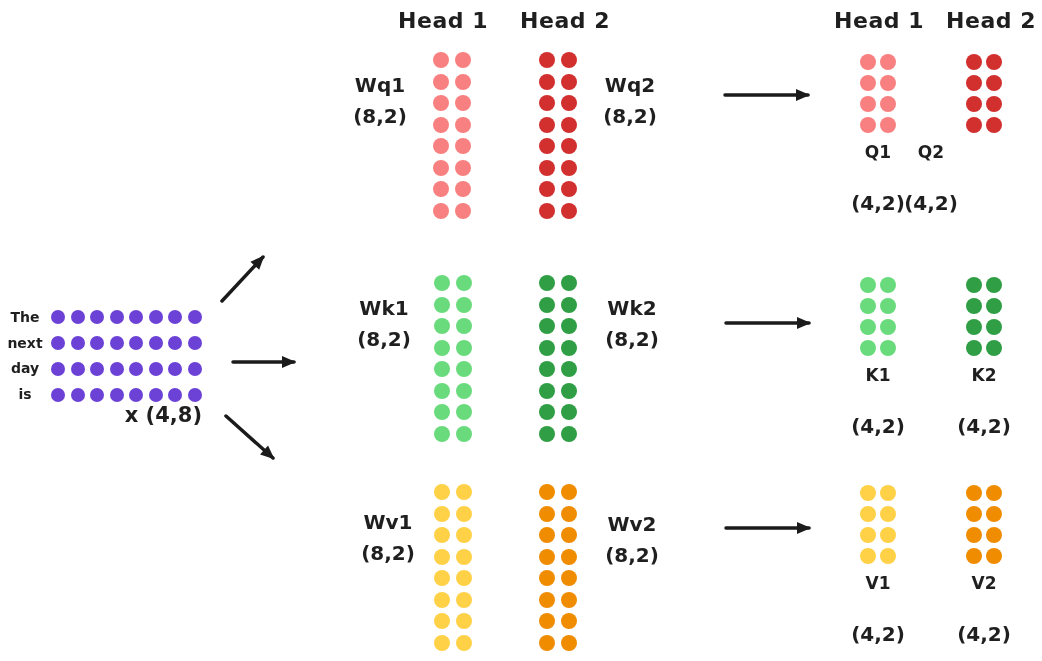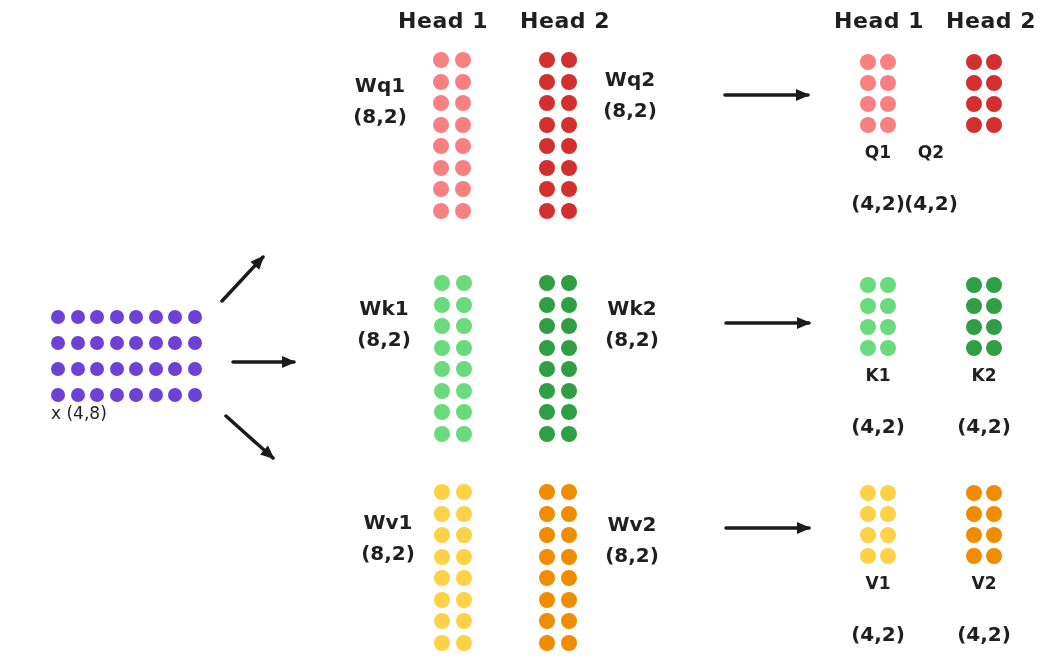--- a/index.html
+++ b/index.html
@@ -59,40 +59,40 @@
   .k2-dots { left: 966px; top: 277px; }
   .v1-dots { left: 860px; top: 485px; }
   .v2-dots { left: 966px; top: 485px; }
 
   
   .wlabel {
     width: 80px; text-align: center;
     font-size: 20px; font-weight: 600; line-height: 31px;
   }
   .wq1-label { left: 340px; top: 70px; }
-  .wq2-label { left: 590px; top: 64px; }
+  .wq2-label { left: 590px; top: 70px; }
   .wk1-label { left: 344px; top: 293px; }
   .wk2-label { left: 592px; top: 293px; }
   .wv1-label { left: 348px; top: 507px; }
   .wv2-label { left: 592px; top: 509px; }
 
   
   .olabel { width: 80px; text-align: center; font-weight: 600; }
   .olabel .oname { font-size: 17px; line-height: 22px; }
   .olabel .oshape { font-size: 20px; line-height: 24px; margin-top: 28px; }
   .q1-label { left: 838px; top: 141px; }
   .q2-label { left: 891px; top: 141px; }
   .k1-label { left: 838px; top: 364px; }
   .k2-label { left: 944px; top: 364px; }
   .v1-label { left: 838px; top: 572px; }
   .v2-label { left: 944px; top: 572px; }
 
   .input-label {
     left: 51px; top: 403px; width: 151px;
-    text-align: left; font-size: 17px; font-weight: 400;
+    text-align: right; font-size: 21px; font-weight: 700;
   }
 
   .mid-head1 { left: 388px; top: 8px; }
   .mid-head2 { left: 510px; top: 8px; }
   .out-head1 { left: 824px; top: 8px; }
   .out-head2 { left: 936px; top: 8px; }
 
   .arrow-layer {
     position: absolute; left: 0; top: 0;
     width: 1042px; height: 661px;
@@ -113,20 +113,26 @@
     <g id="arrow-group">
         <line x1="222" y1="301" x2="263" y2="257" stroke="#1b1b1b" stroke-width="3.5" stroke-linecap="round" marker-end="url(#arrowhead)"></line>
         <line x1="233" y1="362" x2="294" y2="362" stroke="#1b1b1b" stroke-width="3.5" stroke-linecap="round" marker-end="url(#arrowhead)"></line>
         <line x1="226" y1="416" x2="273" y2="458" stroke="#1b1b1b" stroke-width="3.5" stroke-linecap="round" marker-end="url(#arrowhead)"></line>
         <line x1="725" y1="95" x2="808" y2="95" stroke="#1b1b1b" stroke-width="3.5" stroke-linecap="round" marker-end="url(#arrowhead)"></line>
         <line x1="726" y1="323" x2="809" y2="323" stroke="#1b1b1b" stroke-width="3.5" stroke-linecap="round" marker-end="url(#arrowhead)"></line>
         <line x1="726" y1="528" x2="809" y2="528" stroke="#1b1b1b" stroke-width="3.5" stroke-linecap="round" marker-end="url(#arrowhead)"></line>
       </g>
   </svg>
 
+  <div class="abs tokens">
+    <div class="token">The</div>
+    <div class="token">next</div>
+    <div class="token">day</div>
+    <div class="token">is</div>
+  </div>
   <div class="abs dots input-dots" style="grid-template-columns: repeat(8, auto);">
       <div class="dot" style="background: rgb(107, 65, 214);"></div>
       <div class="dot" style="background: rgb(107, 65, 214);"></div>
       <div class="dot" style="background: rgb(107, 65, 214);"></div>
       <div class="dot" style="background: rgb(107, 65, 214);"></div>
       <div class="dot" style="background: rgb(107, 65, 214);"></div>
       <div class="dot" style="background: rgb(107, 65, 214);"></div>
       <div class="dot" style="background: rgb(107, 65, 214);"></div>
       <div class="dot" style="background: rgb(107, 65, 214);"></div>
       <div class="dot" style="background: rgb(107, 65, 214);"></div>

